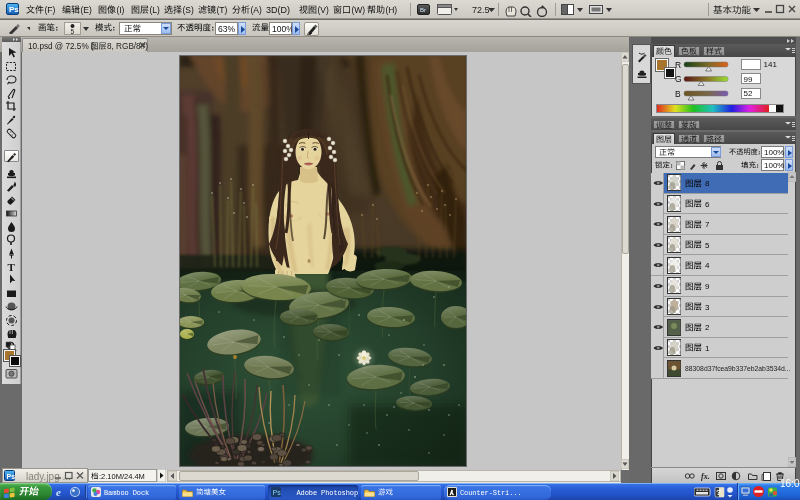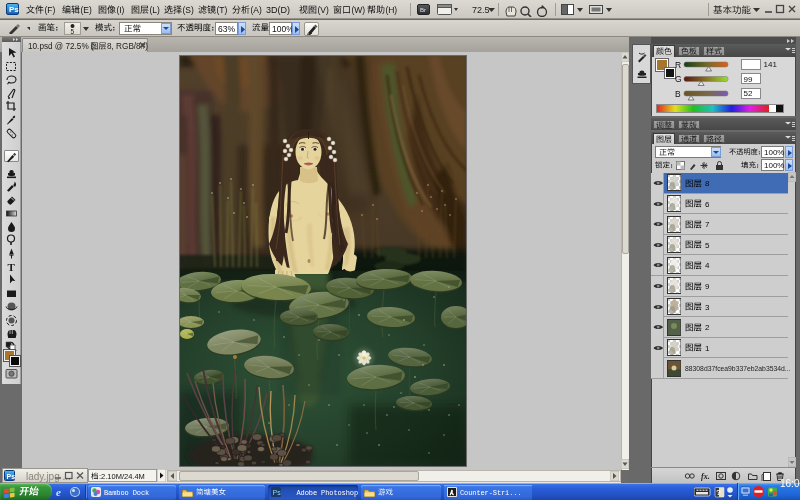--- a/index.html
+++ b/index.html
@@ -1539,21 +1539,21 @@
         <path d="M0.5 2 l3.5 0 1 1.5 5.5 0 0 5 -10 0 z" fill="#f0c24a" stroke="#9a7a1a" stroke-width="0.7"></path>
         <path d="M0.5 4.5 l10 0 0 4 -10 0 z" fill="#fadf8f"></path>
       </svg>
     </div>
     <svg class="ab" style="left:378px;top:487.5px" width="17.0" height="8.4" fill="#fff">
       <g transform="translate(0,0) scale(0.075)">
         <use href="#g6e38" x="0"></use>
         <use href="#g620f" x="100"></use>
       </g>
     </svg>
-    <div class="ab" style="left:444px;top:484.5px;width:88px;height:15px;border-radius:0;background:linear-gradient(#5590f0 0%,#3a74e4 15%,#3268da 80%,#2a58c8 100%);box-shadow:inset 0 1px 0 #7aaaf4">
+    <div class="ab" style="left:444px;top:484.5px;width:107px;height:15px;border-radius:6px;background:linear-gradient(#5590f0 0%,#3a74e4 15%,#3268da 80%,#2a58c8 100%);box-shadow:inset 0 1px 0 #7aaaf4">
       <svg width="10" height="10" style="position:absolute;left:3px;top:2.5px">
         <rect width="10" height="10" rx="1" fill="#e8e4da"></rect>
         <rect x="1" y="1" width="8" height="8" fill="#1a1a1a"></rect>
         <path d="M4.5 2.5 l1.5 1 -0.5 2 1.5 2 -1 1 -1.5-2 -1 2 -1-0.5 1-2.5 z" fill="#fff"></path>
       </svg>
       <span style="position:absolute;left:16px;top:4px;font-size:7px;color:#fff;letter-spacing:-0.1px;font-family:'Liberation Mono',monospace">Counter-Stri...</span>
     </div>
     <svg class="ab" style="left:694px;top:486px;" width="40" height="12">
       <rect x="0" y="2" width="16" height="8" rx="1.5" fill="#2a2a2a" stroke="#dfe8f8" stroke-width="0.8"></rect>
       <rect x="2" y="6" width="12" height="2.5" fill="#e8e8e8"></rect>

